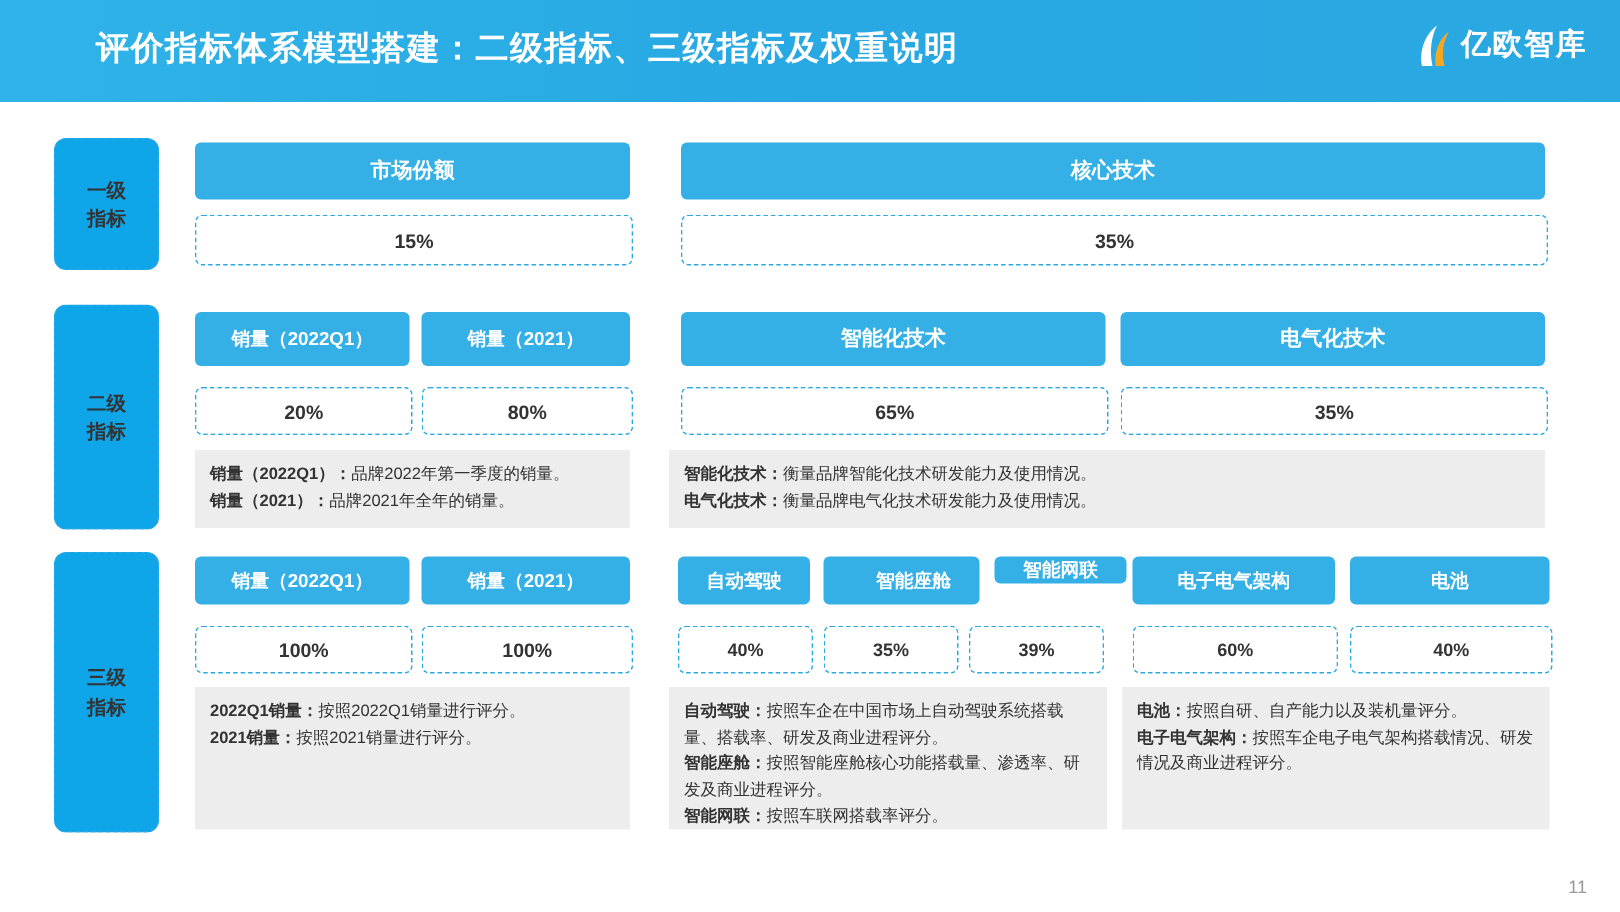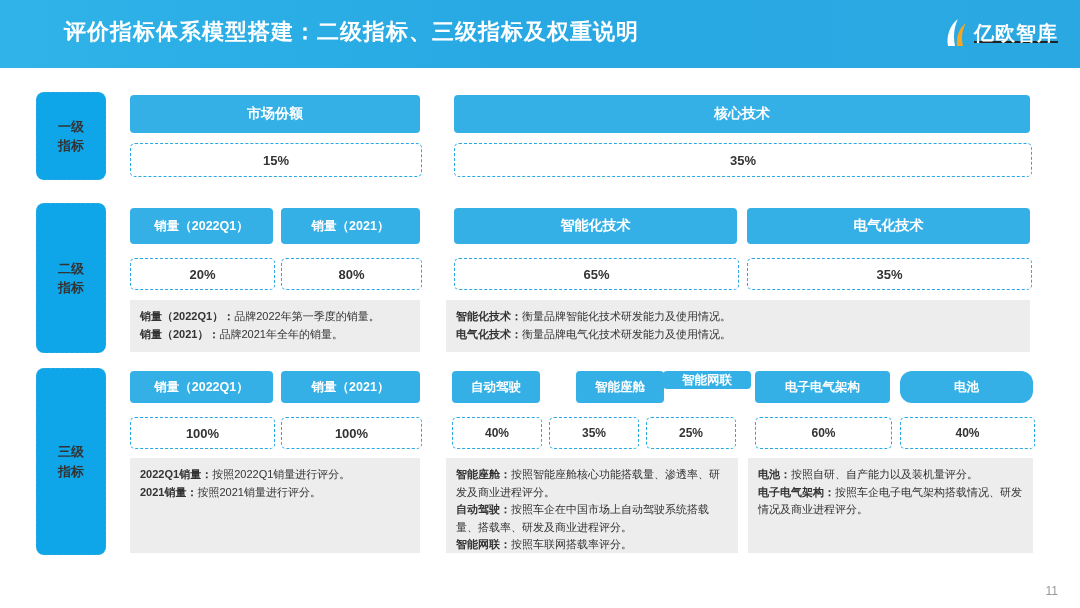--- a/index.html
+++ b/index.html
@@ -14,21 +14,21 @@
   
   .header{
     position:absolute;left:0;top:0;width:1080px;height:68px;
     background:linear-gradient(90deg,#2fb3e8 0%,#28a9e3 45%,#2aa8e2 100%);
   }
   .header-title{
     position:absolute;left:34px;top:17px;
     font-size:22px;font-weight:bold;color:#ffffff;letter-spacing:1px;margin-left:30px;
   }
   .logo{
-    position:absolute;right:22px;top:16px;height:34px;display:flex;align-items:center;gap:4px;text-decoration:underline;
+    position:absolute;right:22px;top:16px;height:34px;display:flex;align-items:flex-start;gap:4px;
   }
   .logo-mark{width:26px;height:30px;position:relative;}
   .logo-text{font-size:20px;font-weight:bold;color:#ffffff;letter-spacing:1px;}
   
   .lvl{
     position:absolute;
     border:1.6px dashed #29a9e3;border-radius:8px;
     background:#0ea5e9;
     display:flex;align-items:center;justify-content:center;
     text-align:center;
@@ -120,36 +120,36 @@
 <div class="pct" style="left:281px;top:417px;width:139px;height:30px;">100%</div>
 
 <div class="note" style="left:130px;top:458px;width:290px;height:95px;">
   <div><b>2022Q1销量：</b><span>按照2022Q1销量进行评分。</span></div>
   <div><b>2021销量：</b><span>按照2021销量进行评分。</span></div>
 </div>
 
 <div class="bar small" style="left:452px;top:371px;width:88px;height:32px;">自动驾驶</div>
 <div class="pct small" style="left:452px;top:417px;width:88px;height:30px;">40%</div>
 
-<div class="bar small" style="left:576px;top:371px;width:88px;height:32px;">智能座舱</div>
+<div class="bar small" style="left:549px;top:371px;width:88px;height:32px;padding-left:16px;">智能座舱</div>
 <div class="pct small" style="left:549px;top:417px;width:88px;height:30px;">35%</div>
 
 <div class="bar small" style="left:663px;top:371px;width:88px;height:18px;">智能网联</div>
-<div class="pct small" style="left:646px;top:417px;width:88px;height:30px;">25%</div>
+<div class="pct small" style="left:646px;top:417px;width:88px;height:30px;">39%</div>
 
 <div class="note" style="left:446px;top:458px;width:292px;height:95px;">
+  <div><b>自动驾驶：</b><span>按照车企在中国市场上自动驾驶系统搭载量、搭载率、研发及商业进程评分。</span></div>
   <div><b>智能座舱：</b><span>按照智能座舱核心功能搭载量、渗透率、研发及商业进程评分。</span></div>
-  <div><b>自动驾驶：</b><span>按照车企在中国市场上自动驾驶系统搭载量、搭载率、研发及商业进程评分。</span></div>
   <div><b>智能网联：</b><span>按照车联网搭载率评分。</span></div>
 </div>
 
 <div class="bar small" style="left:755px;top:371px;width:135px;height:32px;">电子电气架构</div>
 <div class="pct small" style="left:755px;top:417px;width:135px;height:30px;">60%</div>
 
-<div class="bar small" style="left:900px;top:371px;width:133px;height:32px;border-radius:12px;">电池</div>
+<div class="bar small" style="left:900px;top:371px;width:133px;height:32px;">电池</div>
 <div class="pct small" style="left:900px;top:417px;width:133px;height:30px;">40%</div>
 
 <div class="note" style="left:748px;top:458px;width:285px;height:95px;">
   <div><b>电池：</b><span>按照自研、自产能力以及装机量评分。</span></div>
   <div><b>电子电气架构：</b><span>按照车企电子电气架构搭载情况、研发情况及商业进程评分。</span></div>
 </div>
 
 <div class="pagenum">11</div>
 
 </body></html>

